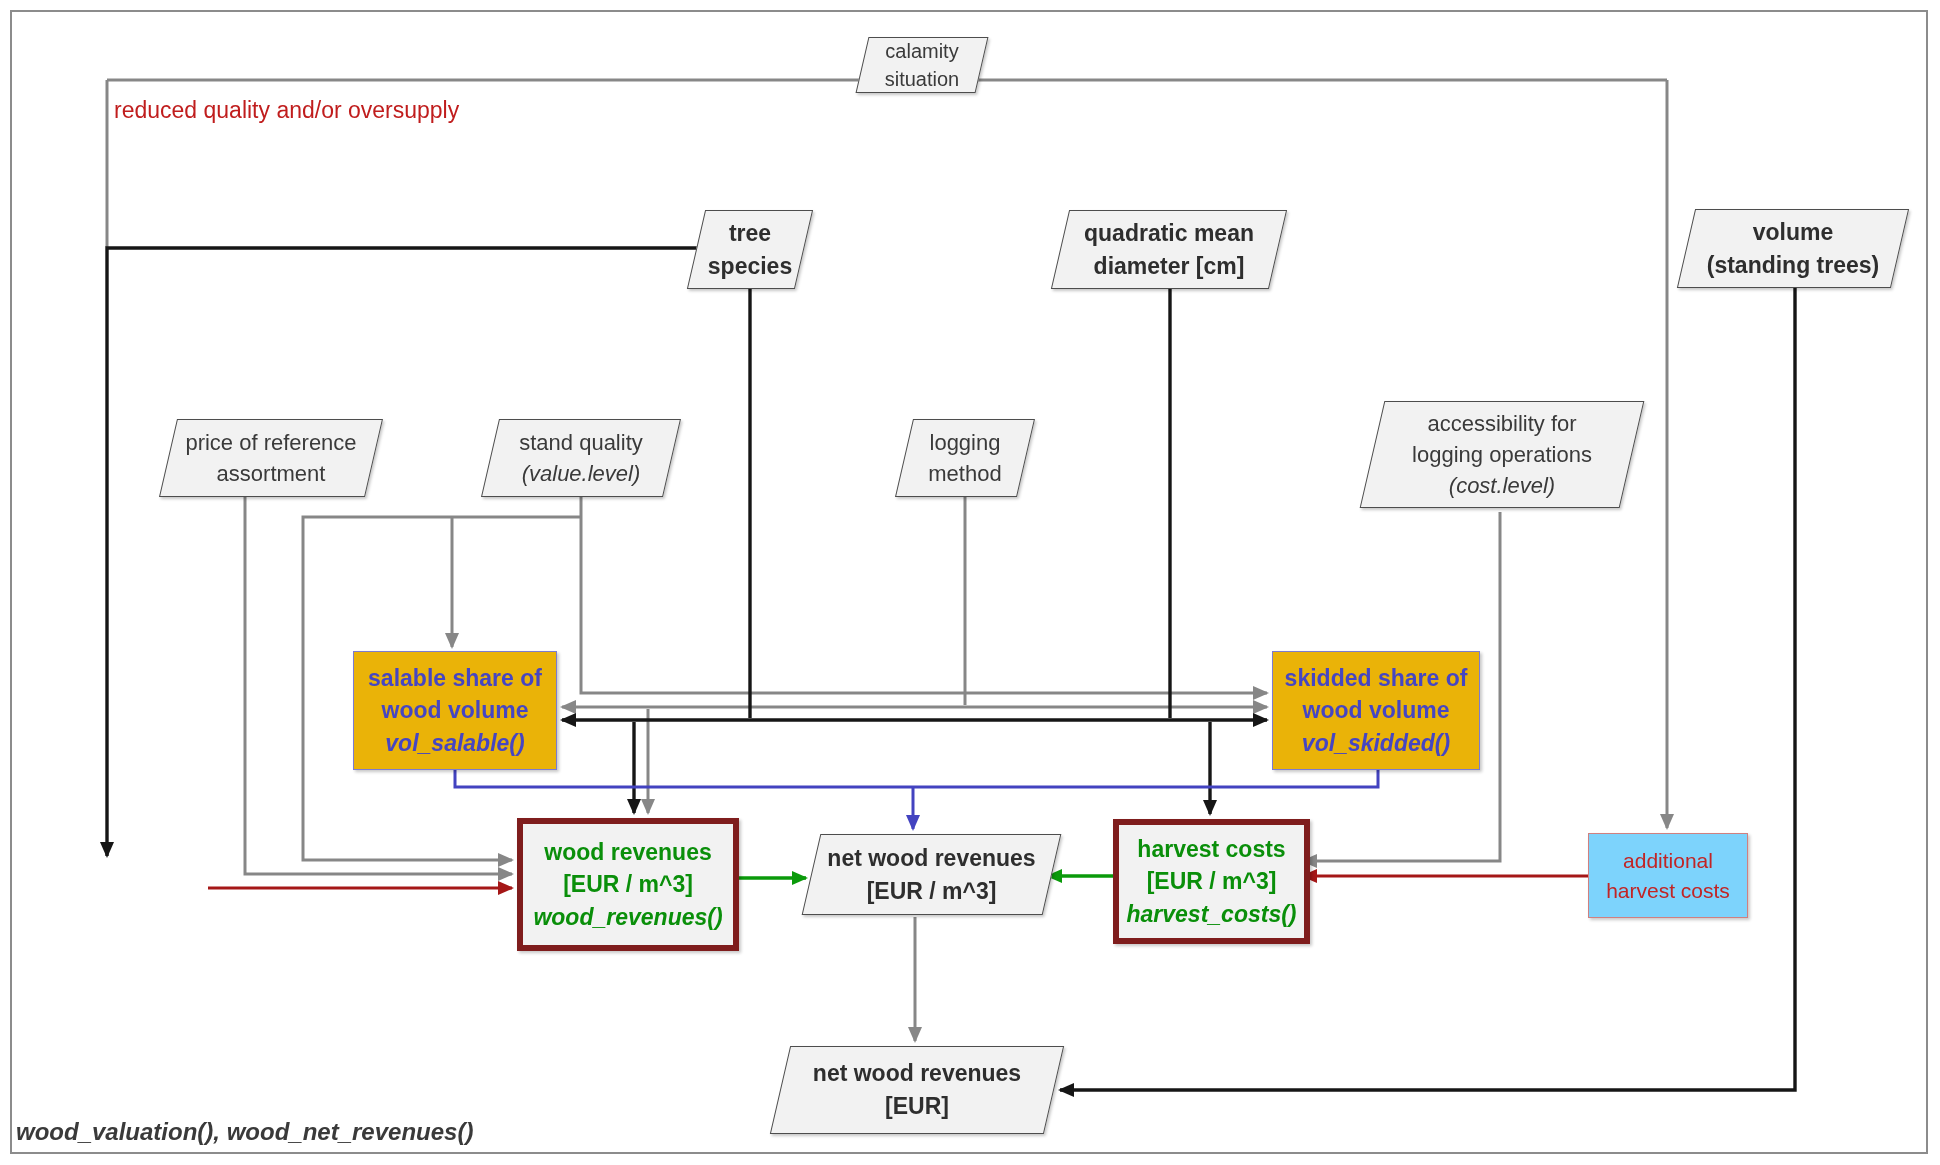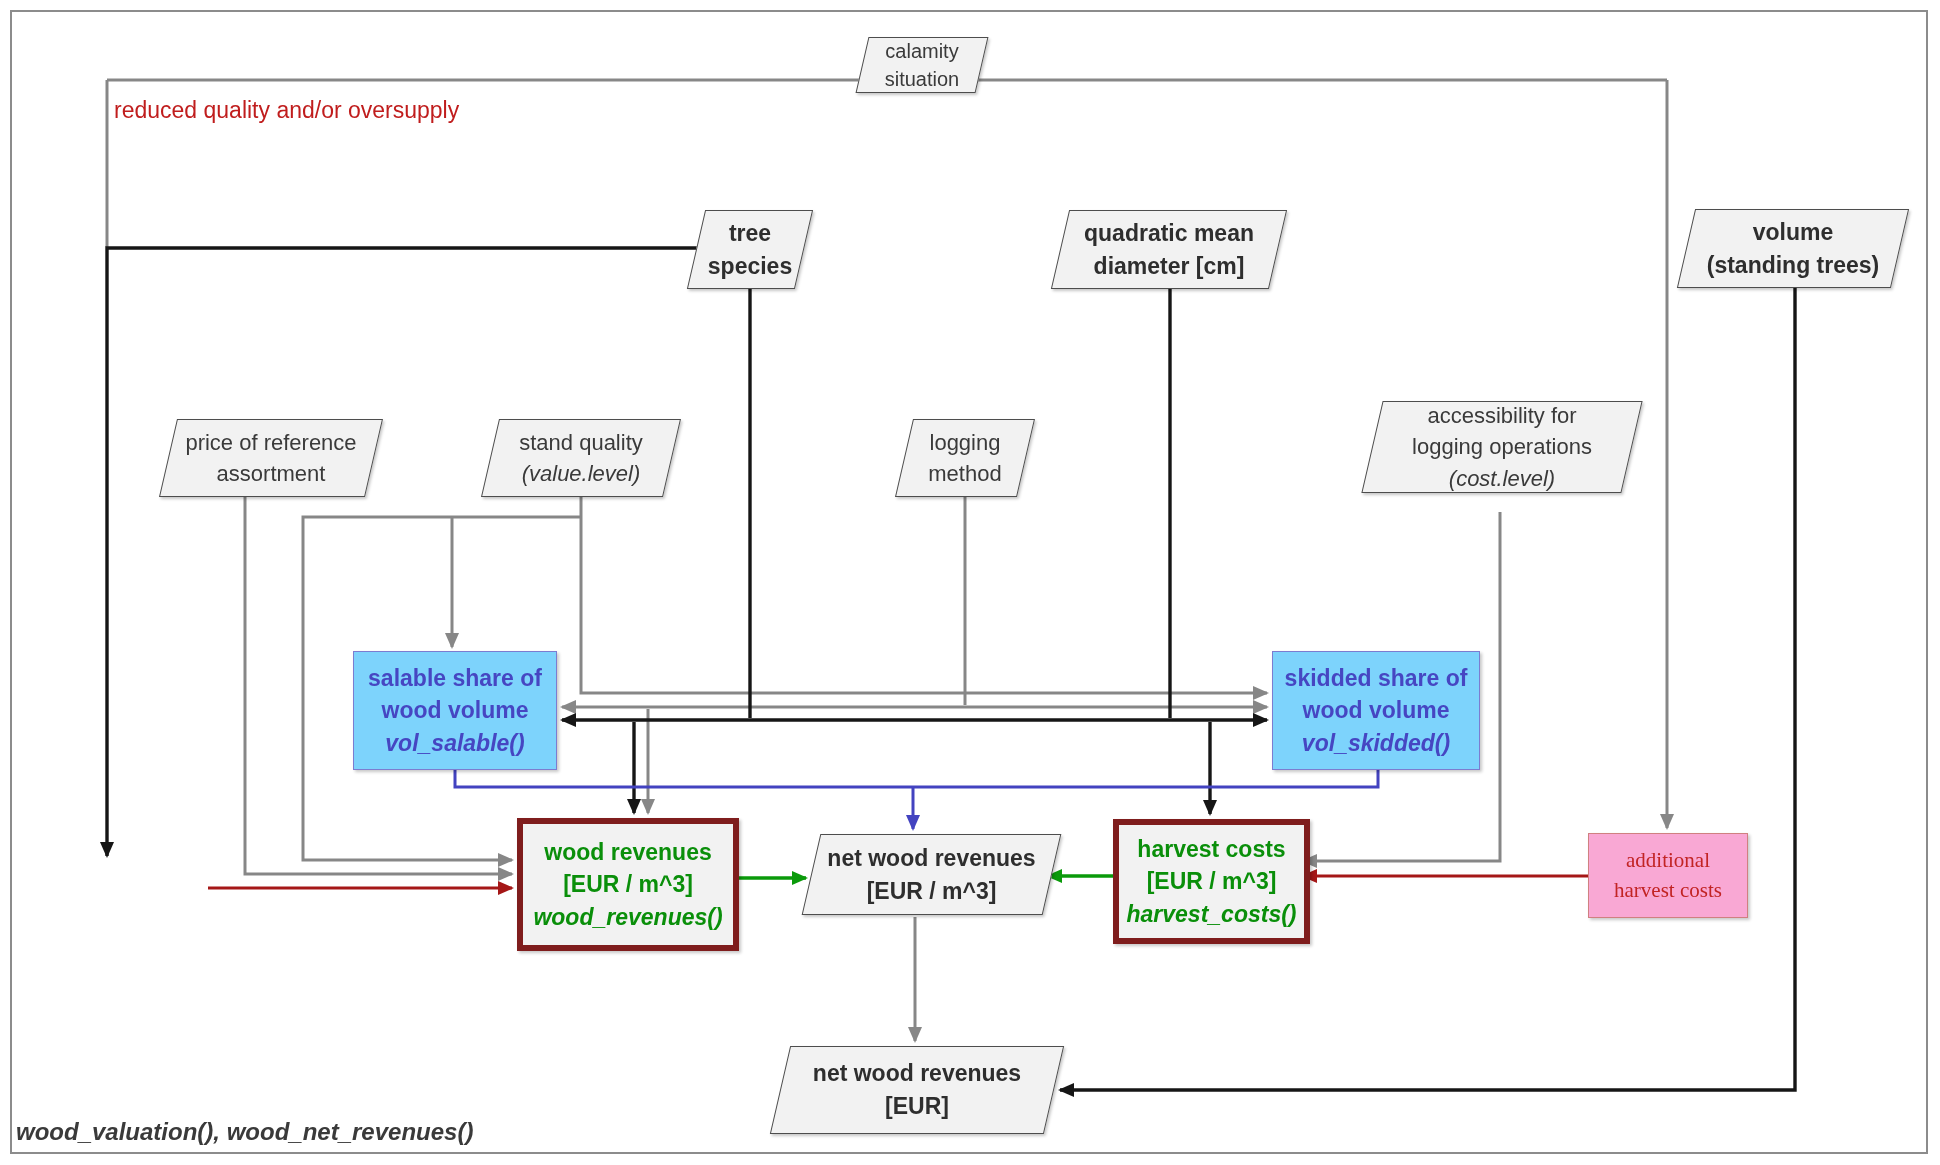--- a/index.html
+++ b/index.html
@@ -29,23 +29,23 @@
     transform:skewX(-13deg);
     background:#f2f2f2;border:1.6px solid #4d4d4d;
     box-shadow:2px 2px 3px rgba(0,0,0,0.22);
     z-index:1;
   }
   .rect{
     background:#f2f2f2;border:6px solid #7f1d1d;
     box-shadow:2px 2px 3px rgba(0,0,0,0.22);
   }
   .bold{font-weight:bold;color:#2e2e2e;}
-  .blue-box{background:#7dd3fc;border:1.6px solid #7c7cd0;color:#4646c2;font-weight:bold;}
+  .blue-box{background:#eab308;border:1.6px solid #7c7cd0;color:#4646c2;font-weight:bold;}
   .green-text{color:#0a8f0a;font-weight:bold;}
-  .red-box{background:#f9a8d4;border:1.6px solid #d08080;color:#c22424;font-family:Liberation Serif, serif;}
+  .red-box{background:#7dd3fc;border:1.6px solid #d08080;color:#c22424;}
   .it{font-style:italic;}
   .annotation{
     position:absolute;color:#c01d1d;line-height:36px;font-size:23px;z-index:2;text-align:center;
   }
   .caption{
     position:absolute;font-size:24px;font-weight:bold;font-style:italic;color:#3a3a3a;z-index:2;
   }
 </style>
 </head>
 <body>
@@ -141,21 +141,21 @@
   <div class="node pg" style="left:482px;top:419px;width:198px;height:78px;font-size:22px;">
     <span>stand quality</span>
     <span class="it">(value.level)</span>
   </div>
 
   <div class="node pg" style="left:896px;top:419px;width:138px;height:78px;font-size:22px;">
     <span>logging</span>
     <span>method</span>
   </div>
 
-  <div class="node pg" style="left:1364px;top:401px;width:276px;height:92px;font-size:22px;">
+  <div class="node pg" style="left:1364px;top:401px;width:276px;height:107px;font-size:22px;">
     <span>accessibility for</span>
     <span>logging operations</span>
     <span class="it">(cost.level)</span>
   </div>
 
   <div class="node rect blue-box" style="left:353px;top:651px;width:202px;height:117px;font-size:23px;">
     <span>salable share of</span>
     <span>wood volume</span>
     <span class="it">vol_salable()</span>
   </div>

